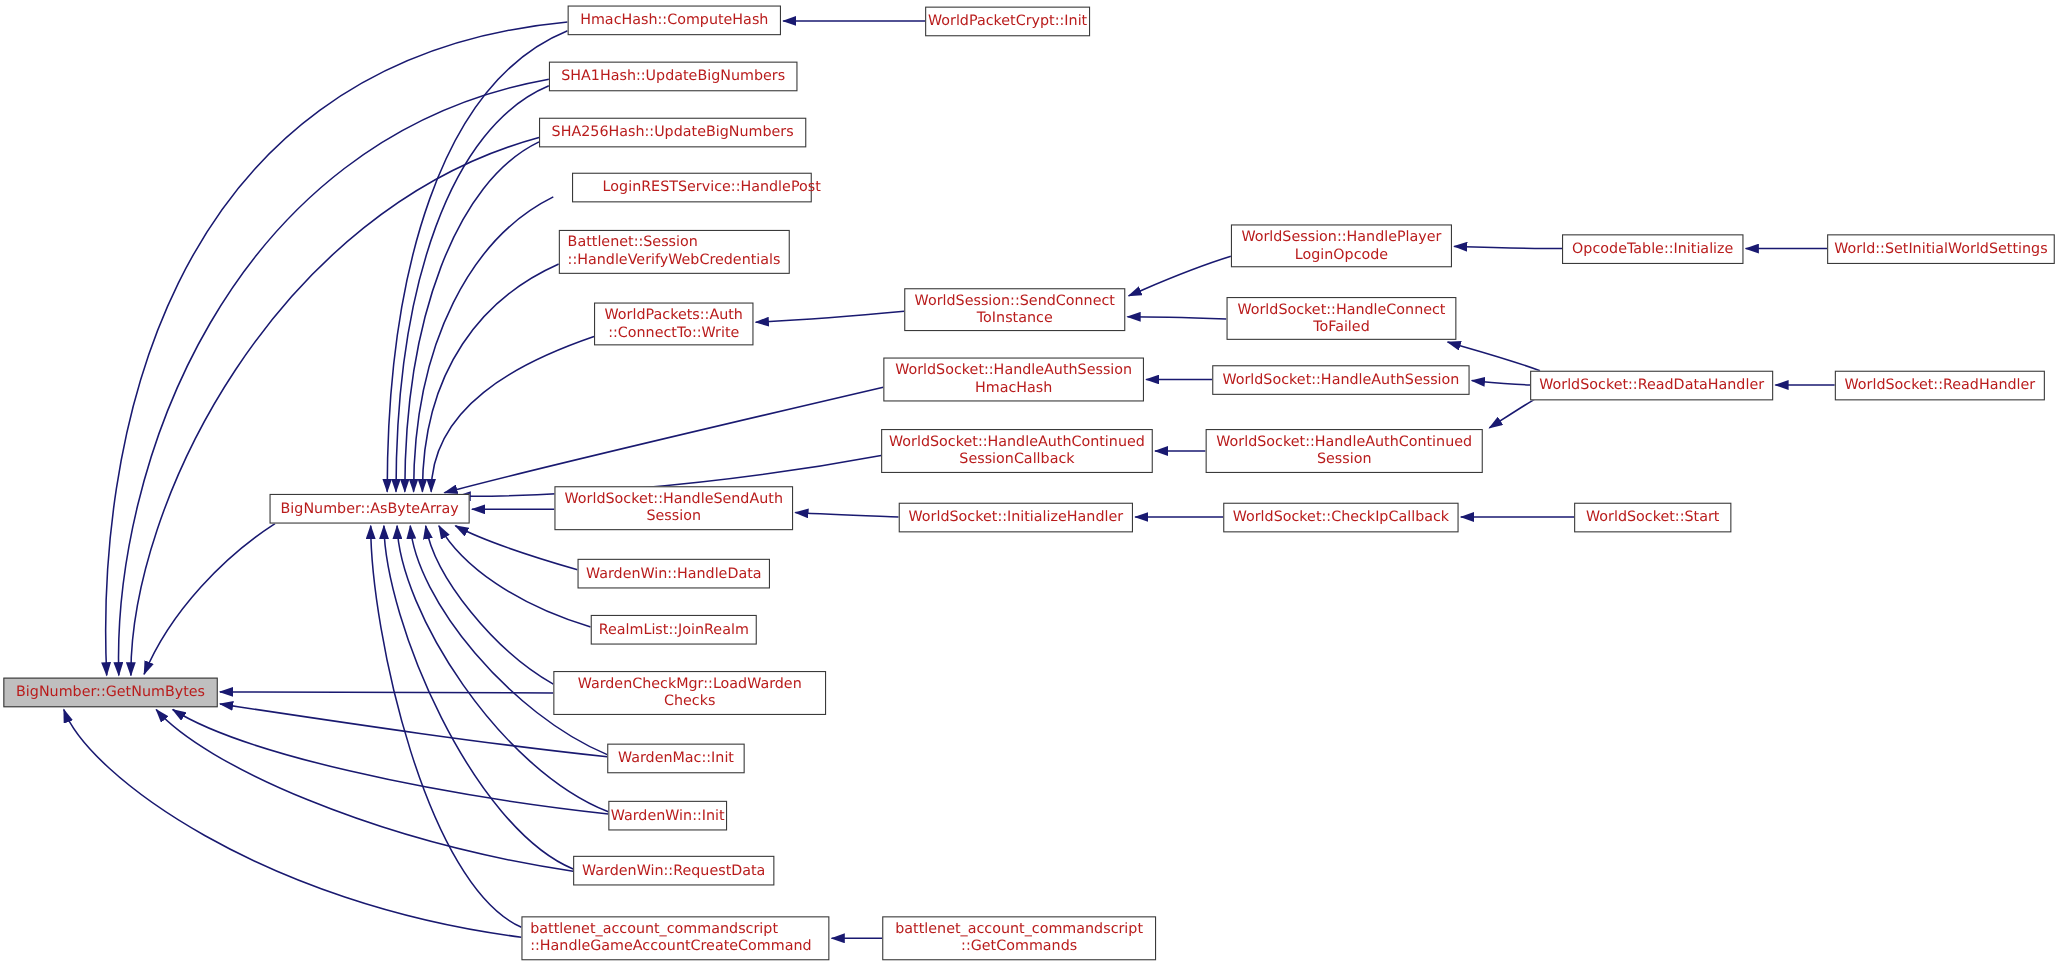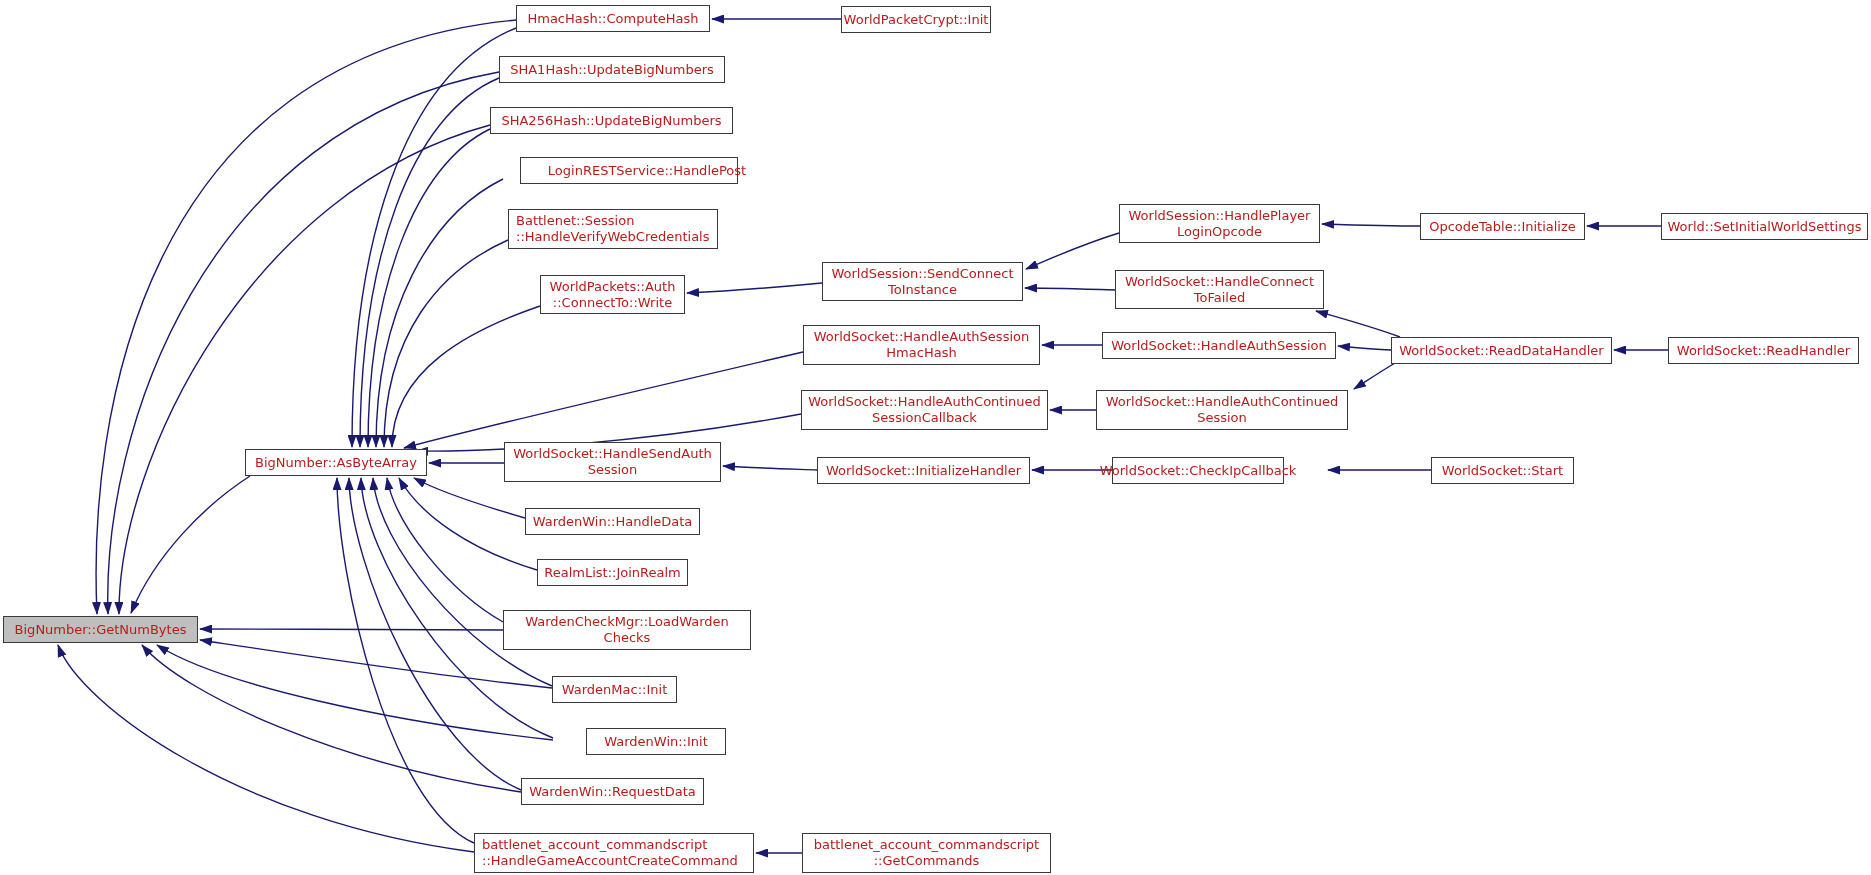--- a/index.html
+++ b/index.html
@@ -151,21 +151,21 @@
       <div class="node" style="left: 245px; top: 449px; width: 182px; height: 27px;">
         <span>BigNumber::AsByteArray</span>
       </div>
       <div class="node" style="left: 504px; top: 442px; width: 217px; height: 40px;">
         <span>WorldSocket::HandleSendAuth</span>
         <span>Session</span>
       </div>
       <div class="node" style="left: 817px; top: 457px; width: 213px; height: 27px;">
         <span>WorldSocket::InitializeHandler</span>
       </div>
-      <div class="node" style="left: 1112px; top: 457px; width: 172px; height: 27px;">
+      <div class="node" style="left: 1112px; top: 457px; width: 214px; height: 27px;">
         <span>WorldSocket::CheckIpCallback</span>
       </div>
       <div class="node" style="left: 1431px; top: 457px; width: 143px; height: 27px;">
         <span>WorldSocket::Start</span>
       </div>
       <div class="node" style="left: 525px; top: 508px; width: 175px; height: 27px;">
         <span>WardenWin::HandleData</span>
       </div>
       <div class="node" style="left: 537px; top: 559px; width: 151px; height: 27px;">
         <span>RealmList::JoinRealm</span>
@@ -173,21 +173,21 @@
       <div class="node" style="left: 503px; top: 610px; width: 248px; height: 40px;">
         <span>WardenCheckMgr::LoadWarden</span>
         <span>Checks</span>
       </div>
       <div class="node focused" style="left: 3px; top: 616px; width: 195px; height: 27px;">
         <span>BigNumber::GetNumBytes</span>
       </div>
       <div class="node" style="left: 552px; top: 676px; width: 125px; height: 27px;">
         <span>WardenMac::Init</span>
       </div>
-      <div class="node" style="left: 586px; top: 728px; width: 140px; height: 27px;">
+      <div class="node" style="left: 553px; top: 728px; width: 108px; height: 27px;">
         <span>WardenWin::Init</span>
       </div>
       <div class="node" style="left: 521px; top: 778px; width: 183px; height: 27px;">
         <span>WardenWin::RequestData</span>
       </div>
       <div class="node align-left" style="left: 474px; top: 833px; width: 280px; height: 40px;">
         <span>battlenet_account_commandscript</span>
         <span>::HandleGameAccountCreateCommand</span>
       </div>
       <div class="node" style="left: 802px; top: 833px; width: 249px; height: 40px;">

